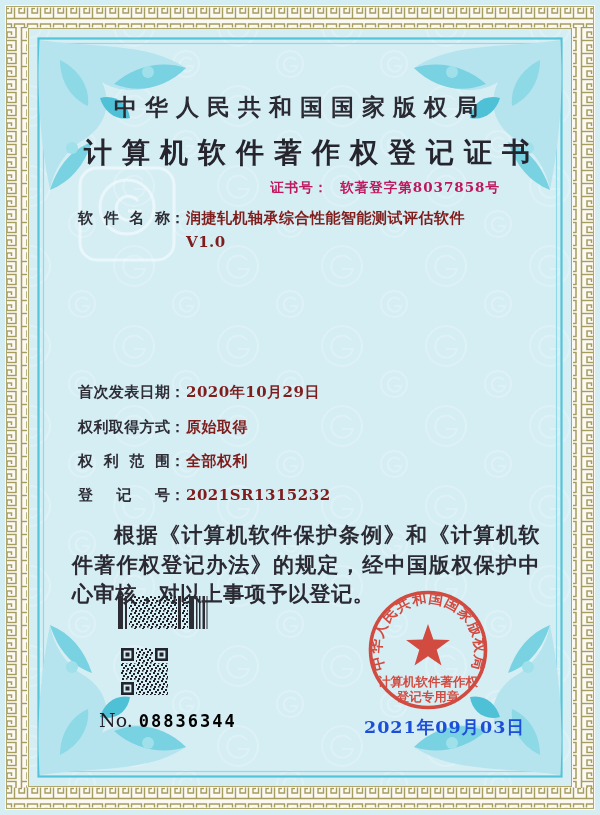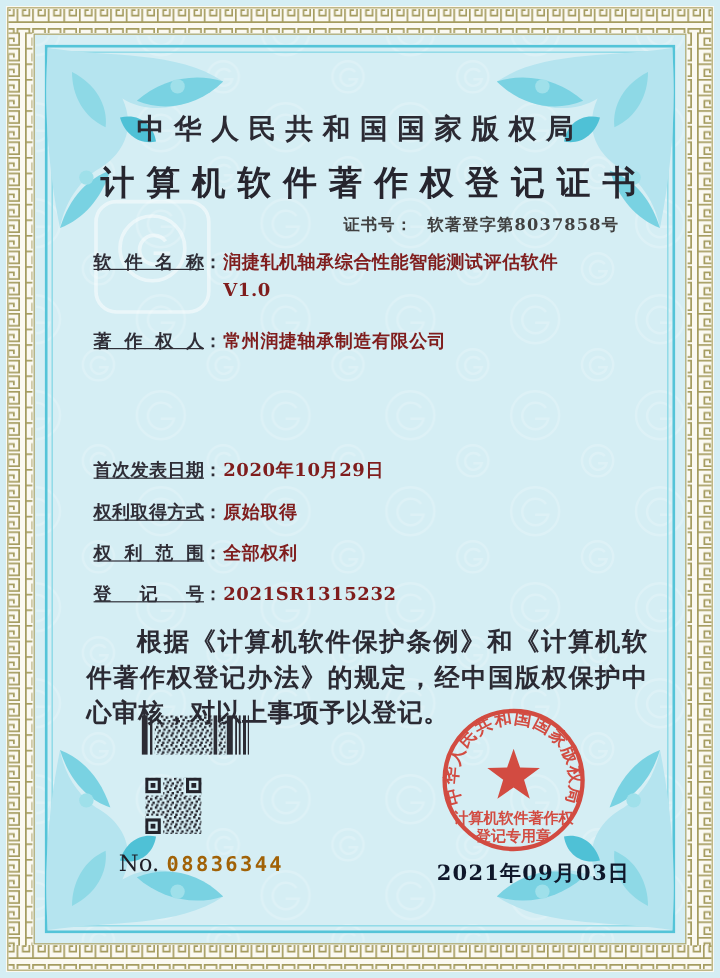--- a/index.html
+++ b/index.html
@@ -13,42 +13,42 @@
   .abs{position:absolute;}
   .authority{
     left:0;right:0;top:92px;text-align:center;
     font-size:23px;font-weight:700;letter-spacing:8px;color:#2b2a33;
   }
   .title{
     left:0;right:0;top:134px;text-align:center;
     font-size:28px;font-weight:700;letter-spacing:10px;color:#26252e;padding-left:24px;
   }
   .certno{
-    right:84px;top:179px;font-size:13.5px;font-weight:700;color:#404040;letter-spacing:1px;
+    right:100px;top:179px;font-size:13.5px;font-weight:700;color:#be185d;letter-spacing:1px;
   }
   .certno .gap{display:inline-block;width:12px;}
   .frow{left:78px;right:56px;font-size:15px;font-weight:700;line-height:24px;}
   .r1{top:206px}.r2{top:272px}.r3{top:345px}.r4{top:380px}.r5{top:415px}.r6{top:449px}.r7{top:483px}
-  .fl{display:inline-block;width:92px;text-align:justify;text-align-last:justify;vertical-align:top;text-decoration:underline;}
+  .fl{display:inline-block;width:92px;text-align:justify;text-align-last:justify;vertical-align:top;}
   .fc{display:inline-block;width:13px;vertical-align:top;}
   .fv{display:inline-block;margin-left:3px;vertical-align:top;white-space:pre-line;letter-spacing:0.5px;color:#7f1d1d;max-width:360px;}
   .statement{
     left:72px;top:520px;width:468px;
     font-size:21px;font-weight:700;line-height:29.5px;letter-spacing:0.6px;
     text-indent:2em;color:#2b2a33;text-align:justify;
   }
   .barcode{left:118px;top:596px;}
   .qrcode{left:121px;top:648px;}
   .serial{left:99px;top:709px;font-size:19px;color:#1f1e27;}
   .serial .num{
     font-family:"DejaVu Sans Mono","Liberation Mono",monospace;
-    font-size:17px;letter-spacing:2px;color:#a16207;font-weight:700;
+    font-size:17px;letter-spacing:2px;color:#000000;font-weight:700;
   }
   .sealwrap{left:357px;top:582px;width:142px;height:142px;}
-  .issuedate{left:364px;top:715px;font-size:17.5px;font-weight:700;letter-spacing:1px;color:#0f172a;text-align:right;}
+  .issuedate{left:364px;top:715px;font-size:17.5px;font-weight:700;letter-spacing:1px;color:#1d4ed8;text-align:right;}
 </style>
 </head>
 <body>
 
 <div class="cert">
 
   <svg class="frame" viewBox="0 0 600 815" xmlns="http://www.w3.org/2000/svg">
     <defs>
       <pattern id="gkh" width="13" height="20" patternUnits="userSpaceOnUse">
         <path d="M0,18.5 H13 M1.5,18.5 V4 H11.5 V13 H6 V8.5 H9" fill="none" stroke="#a59c60" stroke-width="1.4"></path>
@@ -114,23 +114,20 @@
   <div class="abs authority">中华人民共和国国家版权局</div>
   <div class="abs title">计算机软件著作权登记证书</div>
   <div class="abs certno">
     <span>证书号：</span><span class="gap"></span><span>软著登字第8037858号</span>
   </div>
 
   <div class="abs frow r1">
     <span class="fl">软件名称</span><span class="fc">：</span><span class="fv">润捷轧机轴承综合性能智能测试评估软件
 V1.0</span>
   </div>
-  <div class="abs frow r2">
-    <span class="fl">著作权人</span><span class="fc">：</span><span class="fv">常州润捷轴承制造有限公司</span>
-  </div>
   <div class="abs frow r4">
     <span class="fl">首次发表日期</span><span class="fc">：</span><span class="fv">2020年10月29日</span>
   </div>
   <div class="abs frow r6">
     <span class="fl">权利范围</span><span class="fc">：</span><span class="fv">全部权利</span>
   </div>
   <div class="abs frow r5">
     <span class="fl">权利取得方式</span><span class="fc">：</span><span class="fv">原始取得</span>
   </div>
   <div class="abs frow r7">

